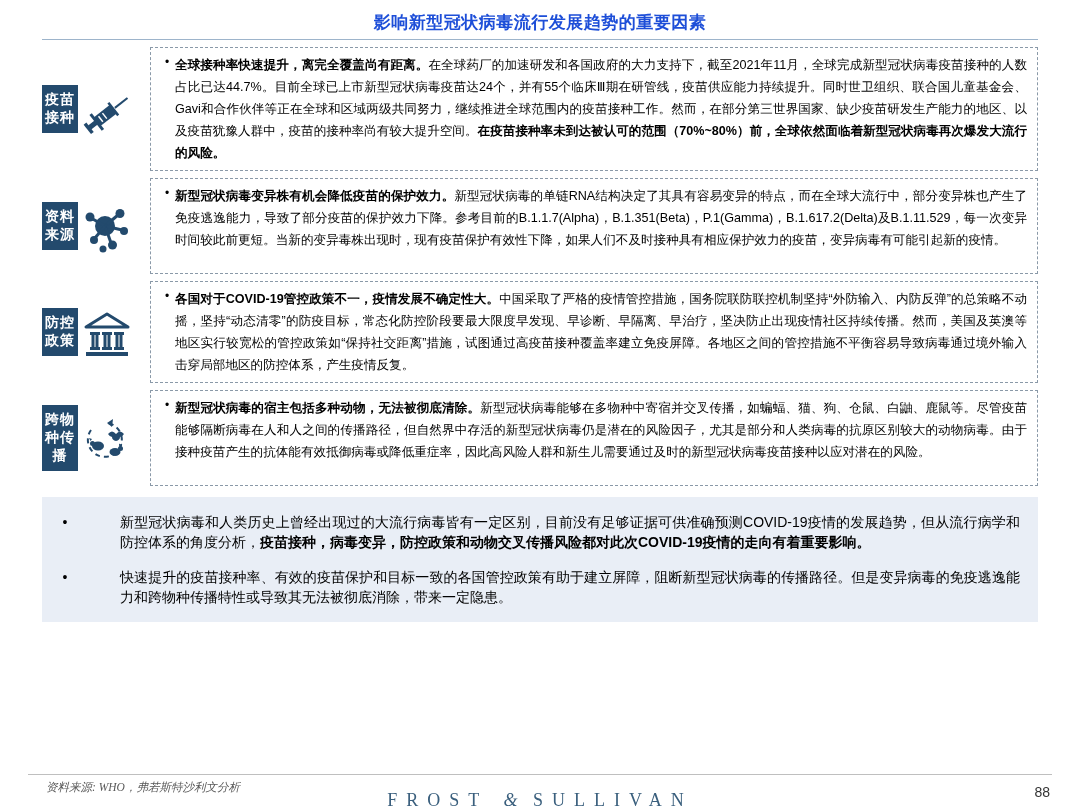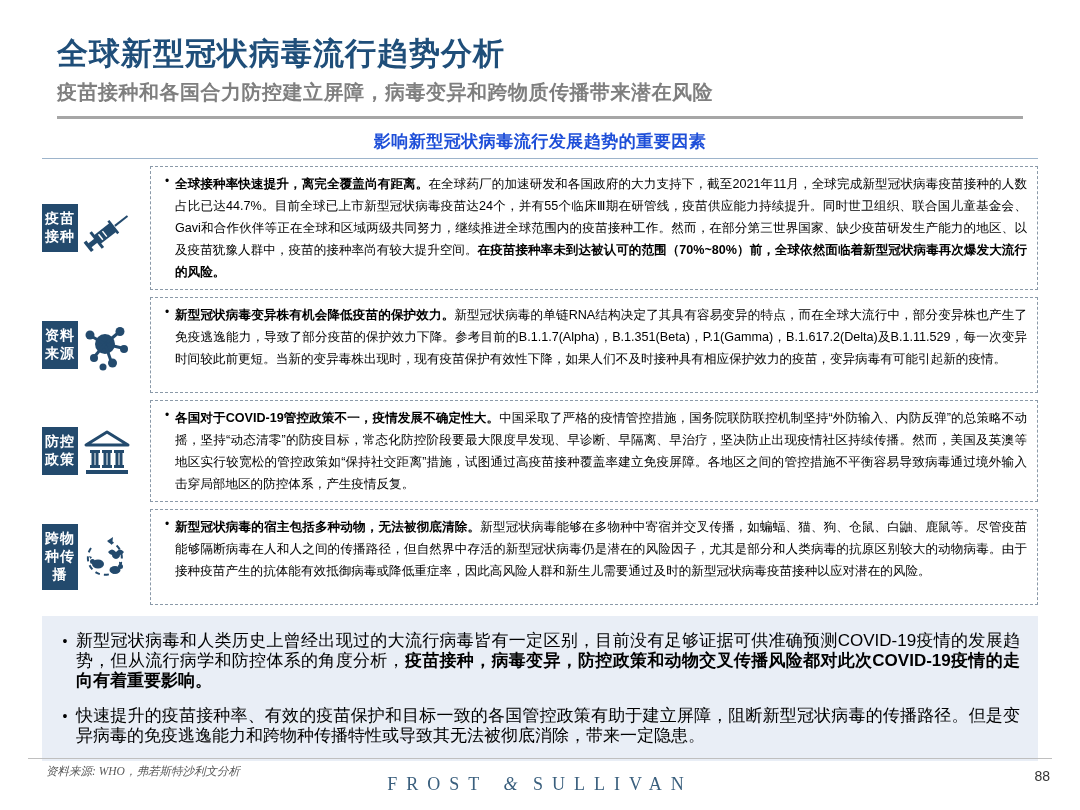--- a/index.html
+++ b/index.html
@@ -45,25 +45,25 @@
   .bullet { display:flex; }
   .bullet-marker { flex:none; width:16px; text-align:center; font-size:12px; line-height:16.5px; }
   .bullet-text { flex:1; font-size:12.6px; line-height:22px; text-align:justify; }
 
   
   .summary {
     margin:11px 42px 0 42px; background:#E9EEF6; padding:15px 18px 15px 12px;
   }
   .summary .bullet + .bullet { margin-top:15px; }
   .summary .bullet-marker { width:22px; font-size:14px; line-height:20px; }
-  .summary .bullet-text { font-size:17px; line-height:20px; text-align:justify; }
+  .summary .bullet-text { font-size:14px; line-height:20px; text-align:justify;margin-left:44px; }
 
   
   .footer {
-    position:absolute; left:0; right:0; bottom:0; height:52px;
+    position:absolute; left:0; right:0; bottom:0; height:36px;
   }
   .footer-rule { border-top:1px solid #BFBFBF; margin:0 28px; }
   .source-note {
     position:absolute; left:46px; top:6px; font-size:11.5px; font-style:italic; color:#595959;
     font-family:"Liberation Serif","DejaVu Serif",serif;
   }
   .logo {
     position:absolute; left:0; right:0; top:16px; text-align:center;
     font-family:"Liberation Serif","DejaVu Serif",serif;
     font-size:18px; color:#3A5F7D; letter-spacing:9px; font-weight:500;
@@ -72,25 +72,20 @@
   .page-number {
     position:absolute; right:30px; top:10px; font-size:14px; color:#333;
   }
   .bold { font-weight:bold; }
 </style>
 </head>
 <body>
 
 <div class="slide">
 
-  <div class="header">
-    <div class="page-title">全球新型冠状病毒流行趋势分析</div>
-    <div class="page-subtitle">疫苗接种和各国合力防控建立屏障，病毒变异和跨物质传播带来潜在风险</div>
-    <div class="header-rule"></div>
-  </div>
 
   <div class="section-title">影响新型冠状病毒流行发展趋势的重要因素</div>
   <div class="section-rule"></div>
 
   <div class="factors">
 
     <div class="factor-row">
       <div class="factor-left">
         <div class="factor-label">疫苗接种</div>
         <div class="factor-icon">

